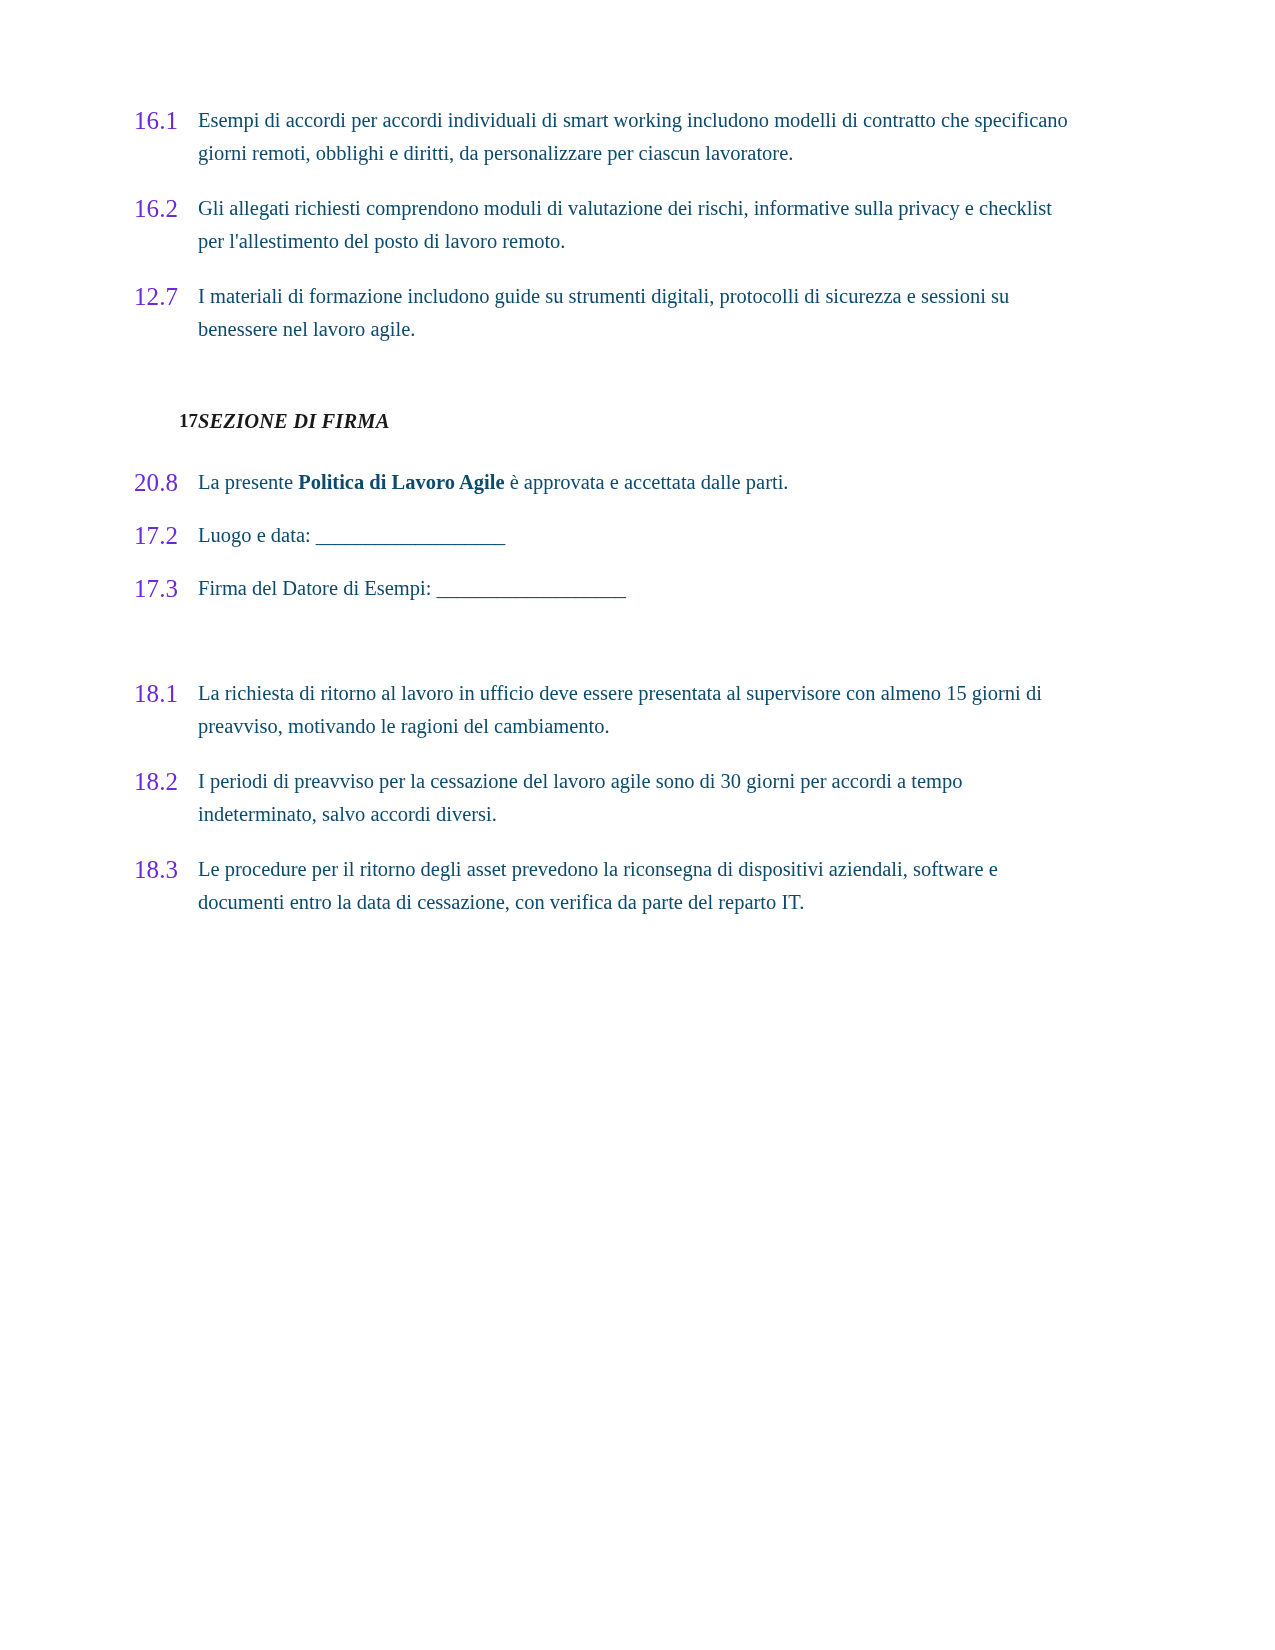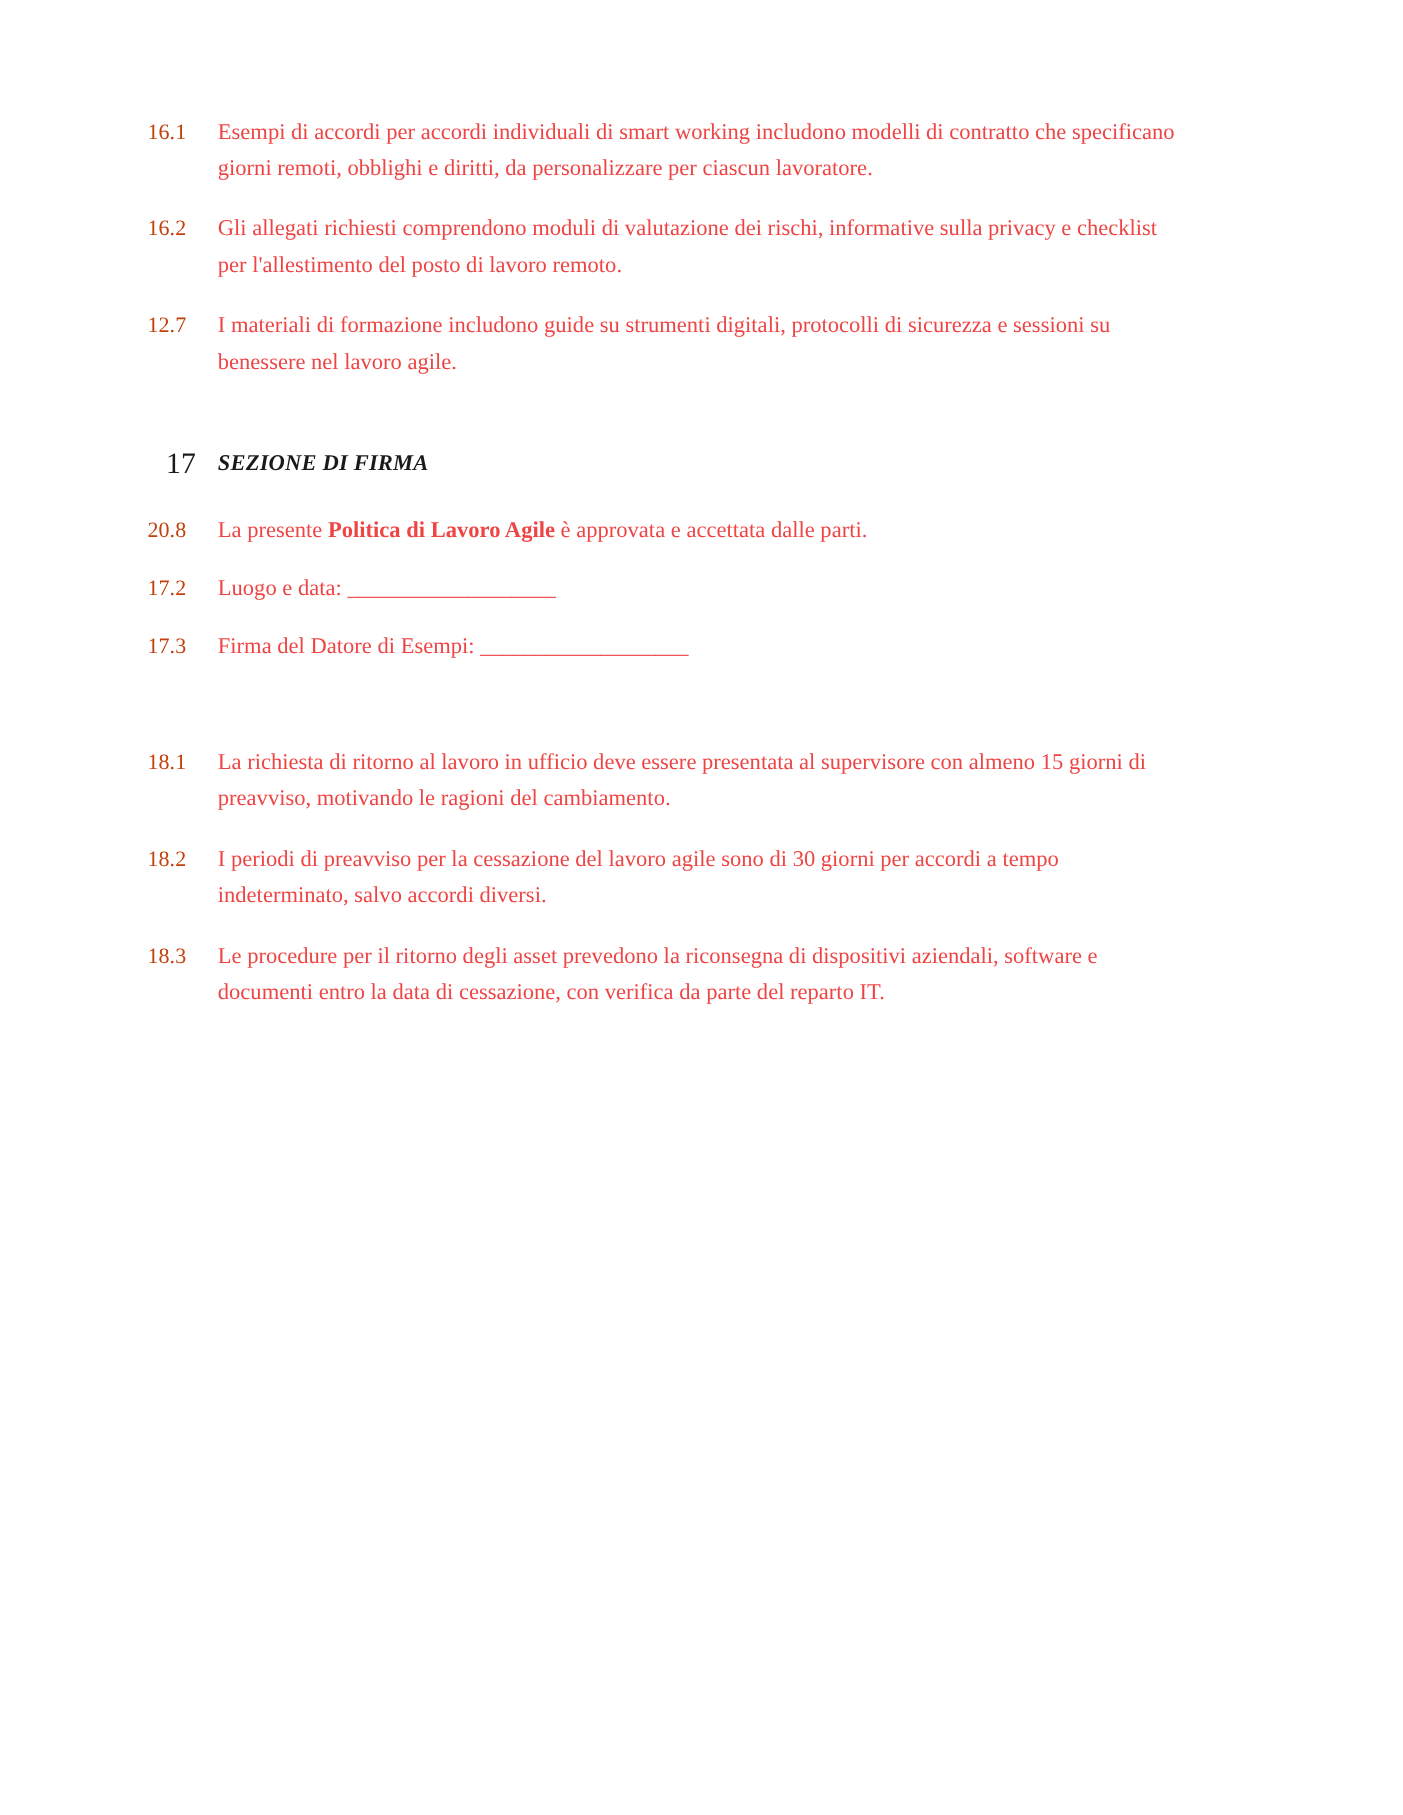--- a/index.html
+++ b/index.html
@@ -29,30 +29,30 @@
 
   
   .clause {
     display: flex;
     align-items: flex-start;
     margin-bottom: 22px;
   }
   .clause-num {
     flex: 0 0 auto;
     width: 64px;
-    font-size: 20px;
+    font-size: 25px;
     line-height: 33px;
-    color: #c2410c;
+    color: #6d28d9;
     letter-spacing: 0.1px;
   }
   .clause-body {
     flex: 1 1 auto;
     font-size: 20.5px;
     line-height: 33px;
-    color: #ef4444;
+    color: #0c4a6e;
     text-align: left;
     hyphens: none;
   }
   .clause-body b {
     font-weight: 700;
   }
   .blank-line {
     letter-spacing: -0.3px;
   }
 
@@ -61,23 +61,24 @@
     display: flex;
     align-items: flex-start;
     margin-top: 60px;
     margin-bottom: 30px;
   }
   .section-heading .sec-num {
     flex: 0 0 auto;
     width: 64px;
     padding-left: 17px;
     box-sizing: border-box;
-    font-size: 27px;
+    font-size: 19px;
     line-height: 30px;
-    font-weight: 400;
+    font-weight: 700;
+    text-align: right;
   }
   .section-heading .sec-title {
     flex: 1 1 auto;
     font-size: 20.5px;
     line-height: 30px;
     font-weight: 700;
     letter-spacing: 0.15px;
     font-style: italic;
   }
   .gap-before-sec18 { height: 52px; }

